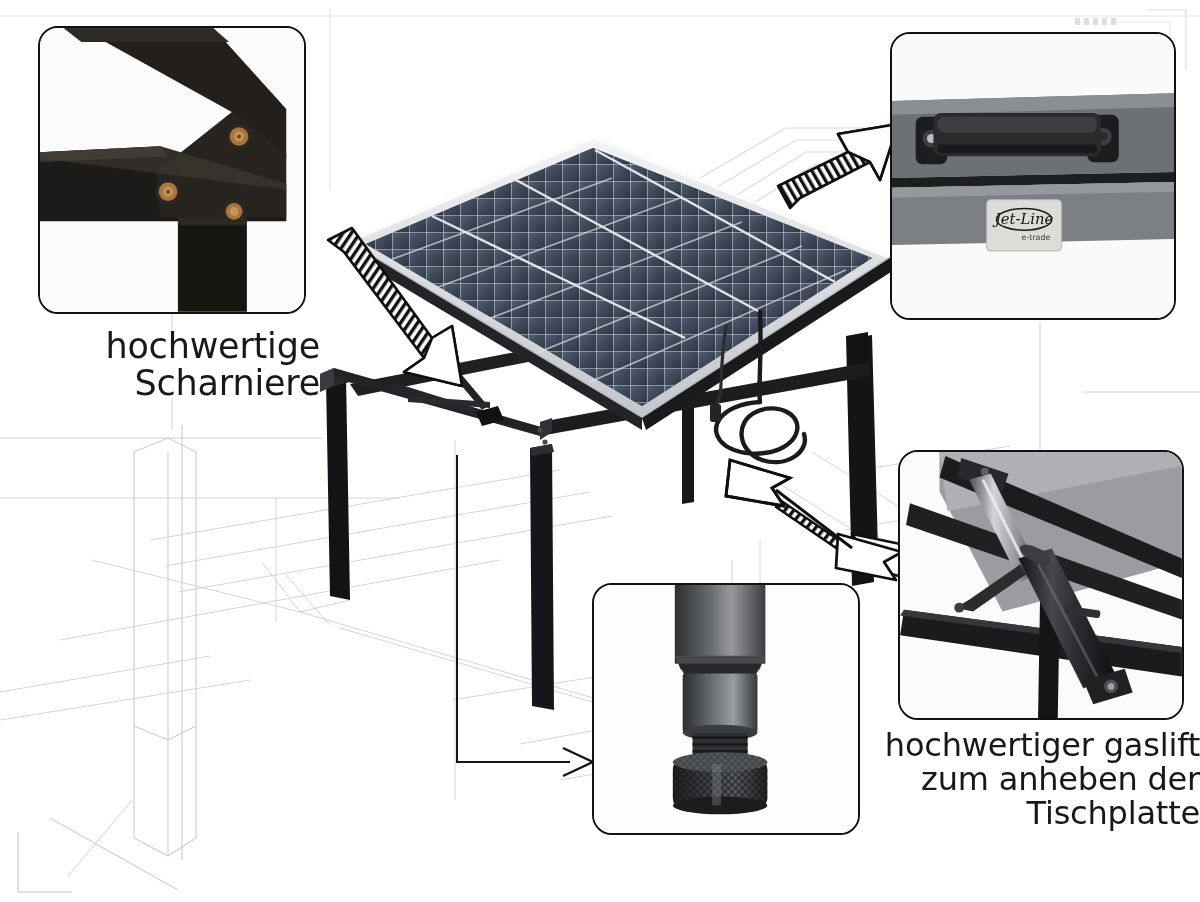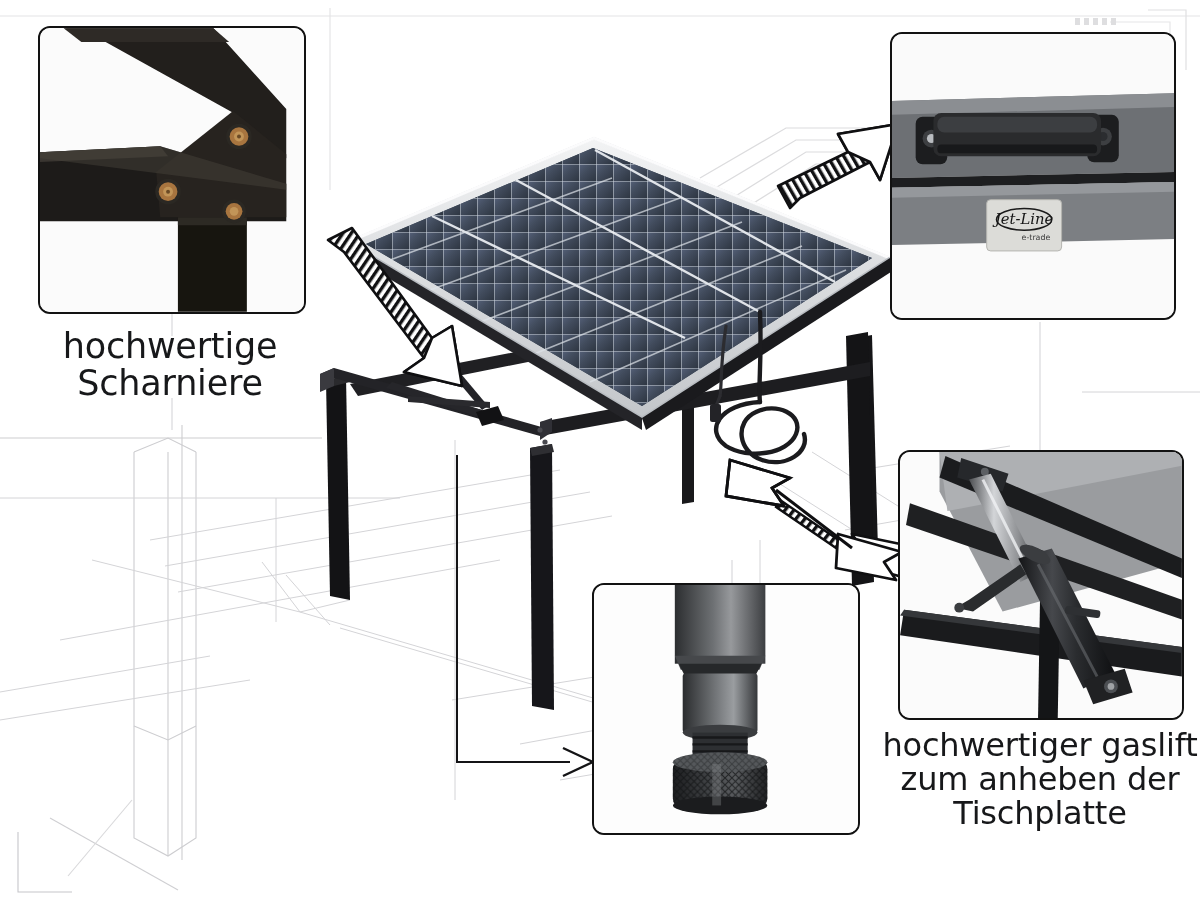--- a/index.html
+++ b/index.html
@@ -5,26 +5,26 @@
   html,body{margin:0;padding:0;background:#fff;}
   body{width:1200px;height:902px;position:relative;overflow:hidden;
        font-family:"DejaVu Sans","Liberation Sans",sans-serif;}
   .stage{position:absolute;inset:0;background:#ffffff;}
 
   
   .cad{position:absolute;inset:0;pointer-events:none;}
 
   
   .callout{position:absolute;background:#fdfdfd;border:2.2px solid #121212;
-           border-radius:12px;overflow:hidden;box-sizing:border-box;}
+           border-radius:20px;overflow:hidden;box-sizing:border-box;}
   .callout svg{display:block;width:100%;height:100%;}
 
   
   .caption{position:absolute;color:#17181a;font-weight:400;
-           line-height:1.07;text-align:center;letter-spacing:-0.2px;
+           line-height:1.07;text-align:right;letter-spacing:-0.2px;
            font-family:"DejaVu Sans","Liberation Sans",sans-serif;
            white-space:pre-line;}
   #cap-hinge{font-size:35px;}
   #cap-legs{font-size:34px;}
   #cap-gaslift{font-size:32px;}
 
   
   .overlay{position:absolute;inset:0;pointer-events:none;}
   .product{position:absolute;left:290px;top:130px;width:640px;height:620px;}
 </style>

